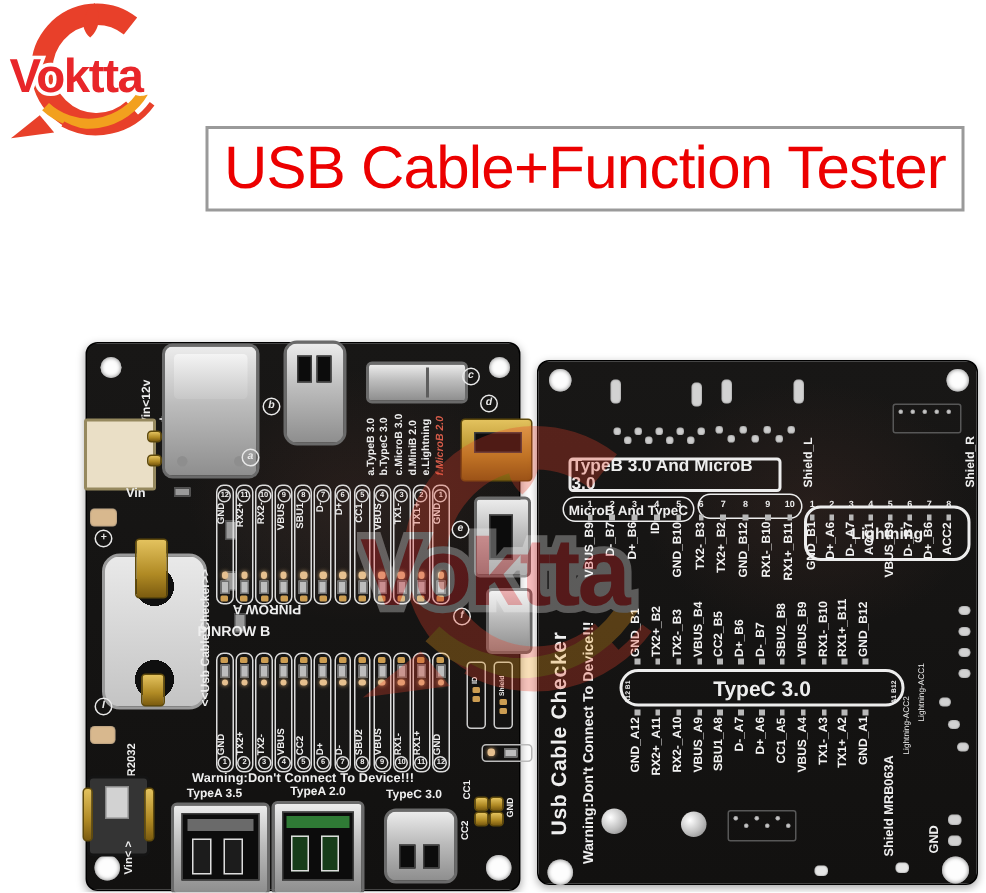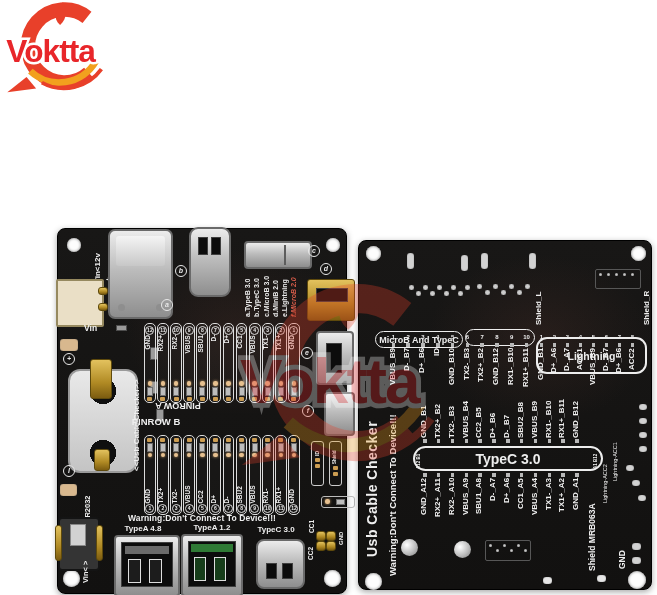--- a/index.html
+++ b/index.html
@@ -74,20 +74,23 @@
         <path d="M38 84 A48 48 0 0 0 100 70" fill="none" stroke="#e8402a" stroke-width="4"></path>
         <text x="1" y="62" font-size="33" font-weight="bold" letter-spacing="-1" font-family="Liberation Sans, DejaVu Sans, sans-serif" fill="#e8262a" stroke="#ffffff" stroke-width="5" paint-order="stroke">Voktta</text>
       </symbol>
     </defs>
   </svg>
 
   <svg class="abs" style="left:4px;top:2px;width:118px;height:96px">
     <use href="#voktta" xlink:href="#voktta"></use>
   </svg>
 
+  <div id="titlebox">
+    <span id="titletext">USB Cable+Function Tester</span>
+  </div>
 
   <div class="board" id="boardL">
     <div class="hole" style="left:9px;top:9px;width:14px;height:14px"></div>
     <div class="hole" style="left:268px;top:9px;width:14px;height:14px"></div>
     <div class="hole" style="left:5px;top:341px;width:17px;height:17px"></div>
     <div class="hole" style="left:266px;top:341px;width:17px;height:17px"></div>
 
     <span class="abs vt silk" style="left:36px;top:4px;height:64px;font-size:8px">3v&lt;Vin&lt;12v</span>
     <div class="abs cream" style="left:-2px;top:50px;width:44px;height:44px"></div>
     <div class="abs gold" style="left:40px;top:58px;width:8px;height:6px"></div>
@@ -344,22 +347,22 @@
     </div>
     <span class="abs vt silk" style="left:251px;top:289px;height:15px;font-size:6.5px">CC1</span>
     <div class="abs gold" style="left:258px;top:302px;width:8px;height:8px"></div>
     <div class="abs gold" style="left:268px;top:302px;width:8px;height:8px"></div>
     <div class="abs gold" style="left:258px;top:312px;width:8px;height:8px"></div>
     <div class="abs gold" style="left:268px;top:312px;width:8px;height:8px"></div>
     <span class="abs vt silk" style="left:280px;top:300px;height:16px;font-size:6px">GND</span>
     <span class="abs vt silk" style="left:250px;top:316px;height:15px;font-size:6.5px">CC2</span>
 
     <div class="abs silk" style="left:70px;top:284px;width:180px;font-size:8.5px;letter-spacing:.1px">Warning:Don't Connect To Device!!!</div>
-    <div class="abs silk" style="left:50px;top:295px;width:70px;text-align:center;font-size:8px">TypeA 4.8</div>
-    <div class="abs silk" style="left:119px;top:294px;width:70px;text-align:center;font-size:8px">TypeA 1.2</div>
+    <div class="abs silk" style="left:50px;top:295px;width:70px;text-align:center;font-size:8px">TypeA 3.5</div>
+    <div class="abs silk" style="left:119px;top:294px;width:70px;text-align:center;font-size:8px">TypeA 2.0</div>
     <div class="abs silk" style="left:183px;top:296px;width:70px;text-align:center;font-size:8px">TypeC 3.0</div>
 
     <div class="abs msilver" style="left:56px;top:306px;width:62px;height:58px">
       <div class="cav" style="left:5px;top:5px;right:5px;bottom:8px"></div>
       <div class="abs" style="left:9px;top:9px;right:9px;height:8px;background:#6a6a6a"></div>
       <div class="abs" style="left:12px;top:22px;width:11px;height:22px;border:1.5px solid #ddd;background:#1c1c1c"></div>
       <div class="abs" style="left:33px;top:22px;width:11px;height:22px;border:1.5px solid #ddd;background:#1c1c1c"></div>
     </div>
     <div class="abs msilver" style="left:123px;top:305px;width:58px;height:59px">
       <div class="cav" style="left:5px;top:5px;right:5px;bottom:8px"></div>
@@ -391,20 +394,21 @@
     <div class="oval" style="left:122px;top:12px;width:7px;height:16px"></div>
     <div class="oval" style="left:170px;top:12px;width:7px;height:16px"></div>
     <div class="abs" style="left:236px;top:28px;width:44px;height:18px;border:1px solid #575757;border-radius:2px">
       <span class="dot" style="left:3px;top:3px;width:3px;height:3px"></span>
       <span class="dot" style="left:11px;top:3px;width:3px;height:3px"></span>
       <span class="dot" style="left:19px;top:3px;width:3px;height:3px"></span>
       <span class="dot" style="left:27px;top:3px;width:3px;height:3px"></span>
       <span class="dot" style="left:35px;top:3px;width:3px;height:3px"></span>
     </div>
 
+    <div class="obox" style="left:20px;top:64px;width:142px;height:23px;border-radius:3px;font-size:11.5px">TypeB 3.0 And MicroB 3.0</div>
     <div class="obox" style="left:16px;top:90px;width:88px;height:17px;border-width:1.5px;border-radius:9px;font-size:9px">MicroB And TypeC</div>
     <div class="obox" style="left:106px;top:88px;width:70px;height:17px;border-width:1.5px;border-radius:9px"></div>
     <div class="rrow" id="g1" style="left:27px;top:92px;width:148px;height:92px">
         <div class="rpin">
           <span class="rnum">1</span>
           <span class="rpad"></span>
           <span class="rlab vt al-e" style="height: 58px;">VBUS_B9</span>
         </div>
         <div class="rpin">
           <span class="rnum">2</span>

